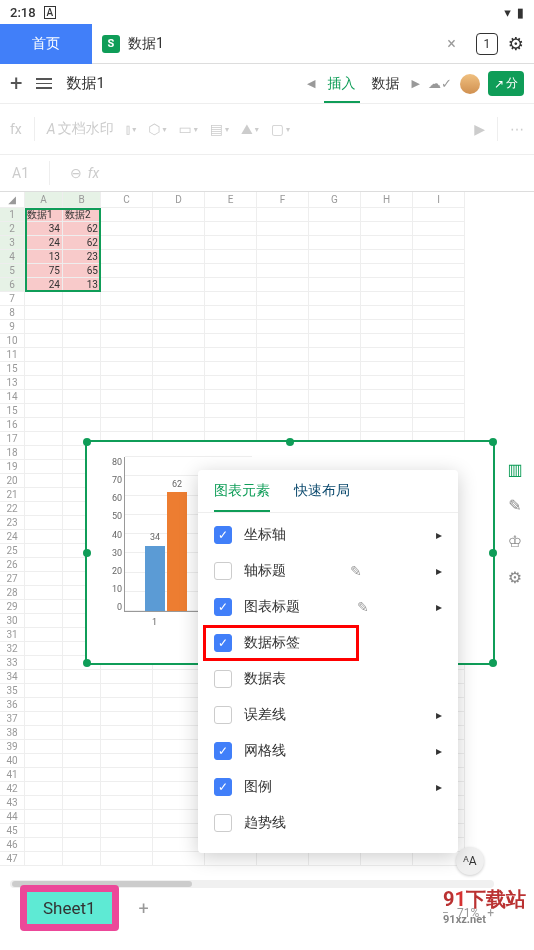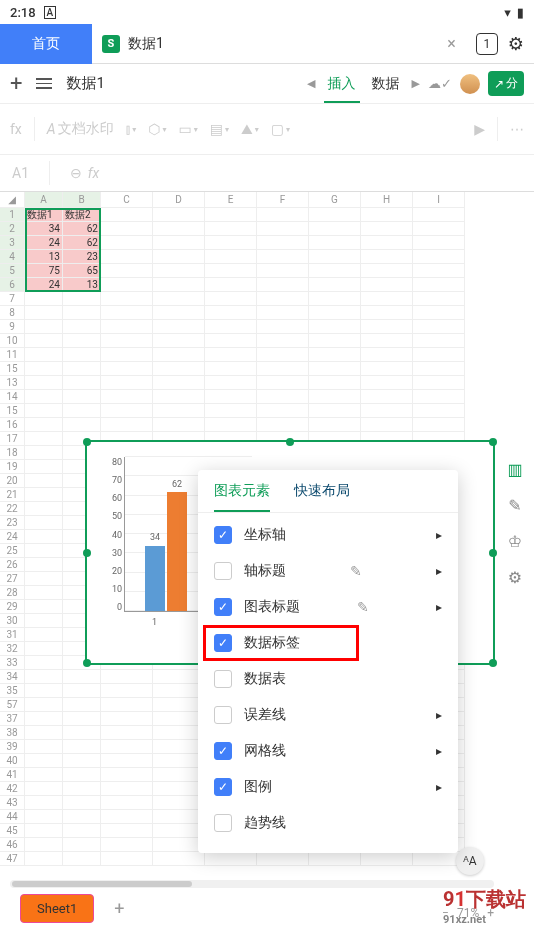--- a/index.html
+++ b/index.html
@@ -82,21 +82,21 @@
 .checkbox{width:18px;height:18px;border:1.5px solid #ccc;border-radius:3px;display:flex;align-items:center;justify-content:center}
 .checkbox.checked{background:#417ff9;border-color:#417ff9;color:#fff;font-size:12px}
 .popup-item .chev{margin-left:auto;color:#333;font-size:12px}
 .popup-item .pencil{margin-left:auto;color:#999;margin-right:10px}
 .popup-item.highlight{position:relative}
 .popup-item.highlight::before{content:'';position:absolute;left:5px;top:0;bottom:0;width:150px;border:3px solid red}
 .right-tools{position:absolute;right:8px;top:458px;display:flex;flex-direction:column;gap:14px;font-size:16px;color:#888}
 .right-tools div{width:22px;height:22px;display:flex;align-items:center;justify-content:center}
 .right-tools .active{color:#0f9d58}
 .bottom-bar{position:absolute;bottom:20px;left:0;right:0;height:44px;display:flex;align-items:center;padding:0 20px;gap:20px}
-.sheet-tab{border:1px solid #ec4899;background:#f97316;padding:6px 16px;border-radius:4px;font-size:13px}
+.sheet-tab{border:7px solid #ec4899;background:#5eead4;padding:6px 16px;border-radius:4px;font-size:17px}
 .watermark{position:absolute;bottom:24px;right:8px;font-size:18px;color:#a00;font-weight:bold;opacity:0.8}
 .zoom{position:absolute;bottom:30px;right:40px;font-size:12px;color:#999;display:flex;gap:8px;align-items:center}
 .aa-icon{position:absolute;bottom:75px;right:50px;width:28px;height:28px;background:#f0f0f0;border-radius:50%;display:flex;align-items:center;justify-content:center;font-size:12px;box-shadow:0 1px 3px rgba(0,0,0,0.2)}
 .scrollbar-h{position:absolute;bottom:62px;left:10px;right:40px;height:8px;background:#f0f0f0;border-radius:4px}
 .scrollbar-h::after{content:'';position:absolute;left:2px;top:1px;width:180px;height:6px;background:#ccc;border-radius:3px}
 </style>
 </head>
 <body>
 
 <div class="status-bar">
@@ -214,21 +214,21 @@
         <div class="row-num">26</div>
         <div class="row-num">27</div>
         <div class="row-num">28</div>
         <div class="row-num">29</div>
         <div class="row-num">30</div>
         <div class="row-num">31</div>
         <div class="row-num">32</div>
         <div class="row-num">33</div>
         <div class="row-num">34</div>
         <div class="row-num">35</div>
-        <div class="row-num">57</div>
+        <div class="row-num">36</div>
         <div class="row-num">37</div>
         <div class="row-num">38</div>
         <div class="row-num">39</div>
         <div class="row-num">40</div>
         <div class="row-num">41</div>
         <div class="row-num">42</div>
         <div class="row-num">43</div>
         <div class="row-num">44</div>
         <div class="row-num">45</div>
         <div class="row-num">46</div>

